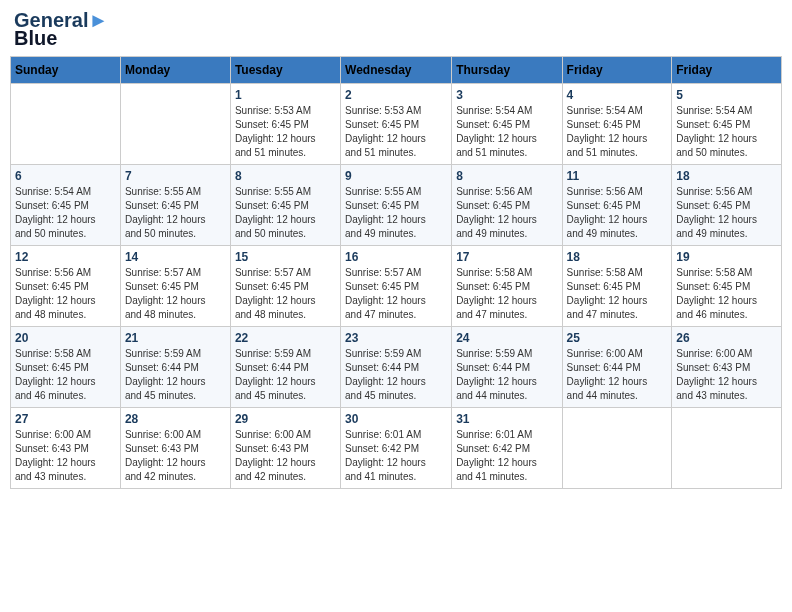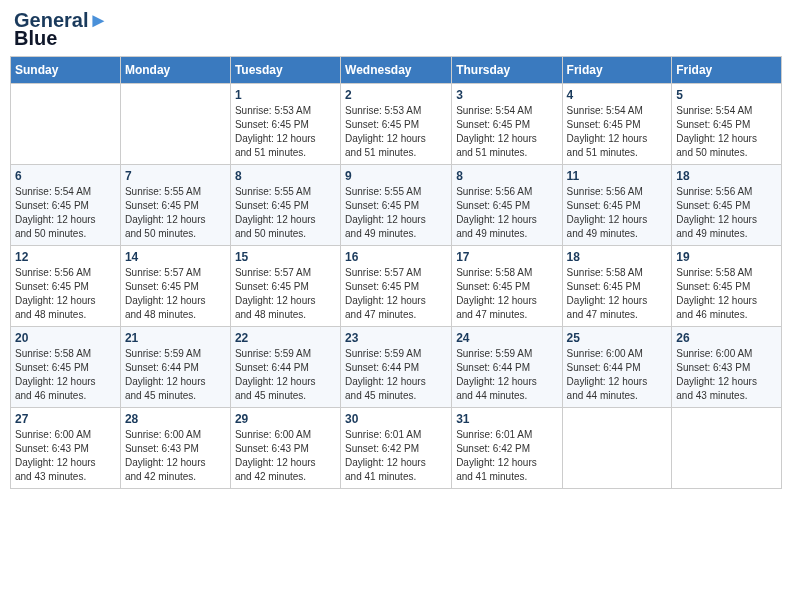--- a/index.html
+++ b/index.html
@@ -40,21 +40,21 @@
       font-size: 16px;
       color: #333;
     }
     table {
       width: 100%;
       border-collapse: collapse;
       font-size: 10.5px;
     }
     thead tr th {
       background-color: #3a7abf;
-      color: #ffffff;
+      color: #000000;
       padding: 6px 4px;
       text-align: left;
       font-size: 12px;
       font-weight: bold;
       border: 1px solid #ccc;
     }
     tbody tr td {
       border: 1px solid #ccc;
       vertical-align: top;
       padding: 4px;

